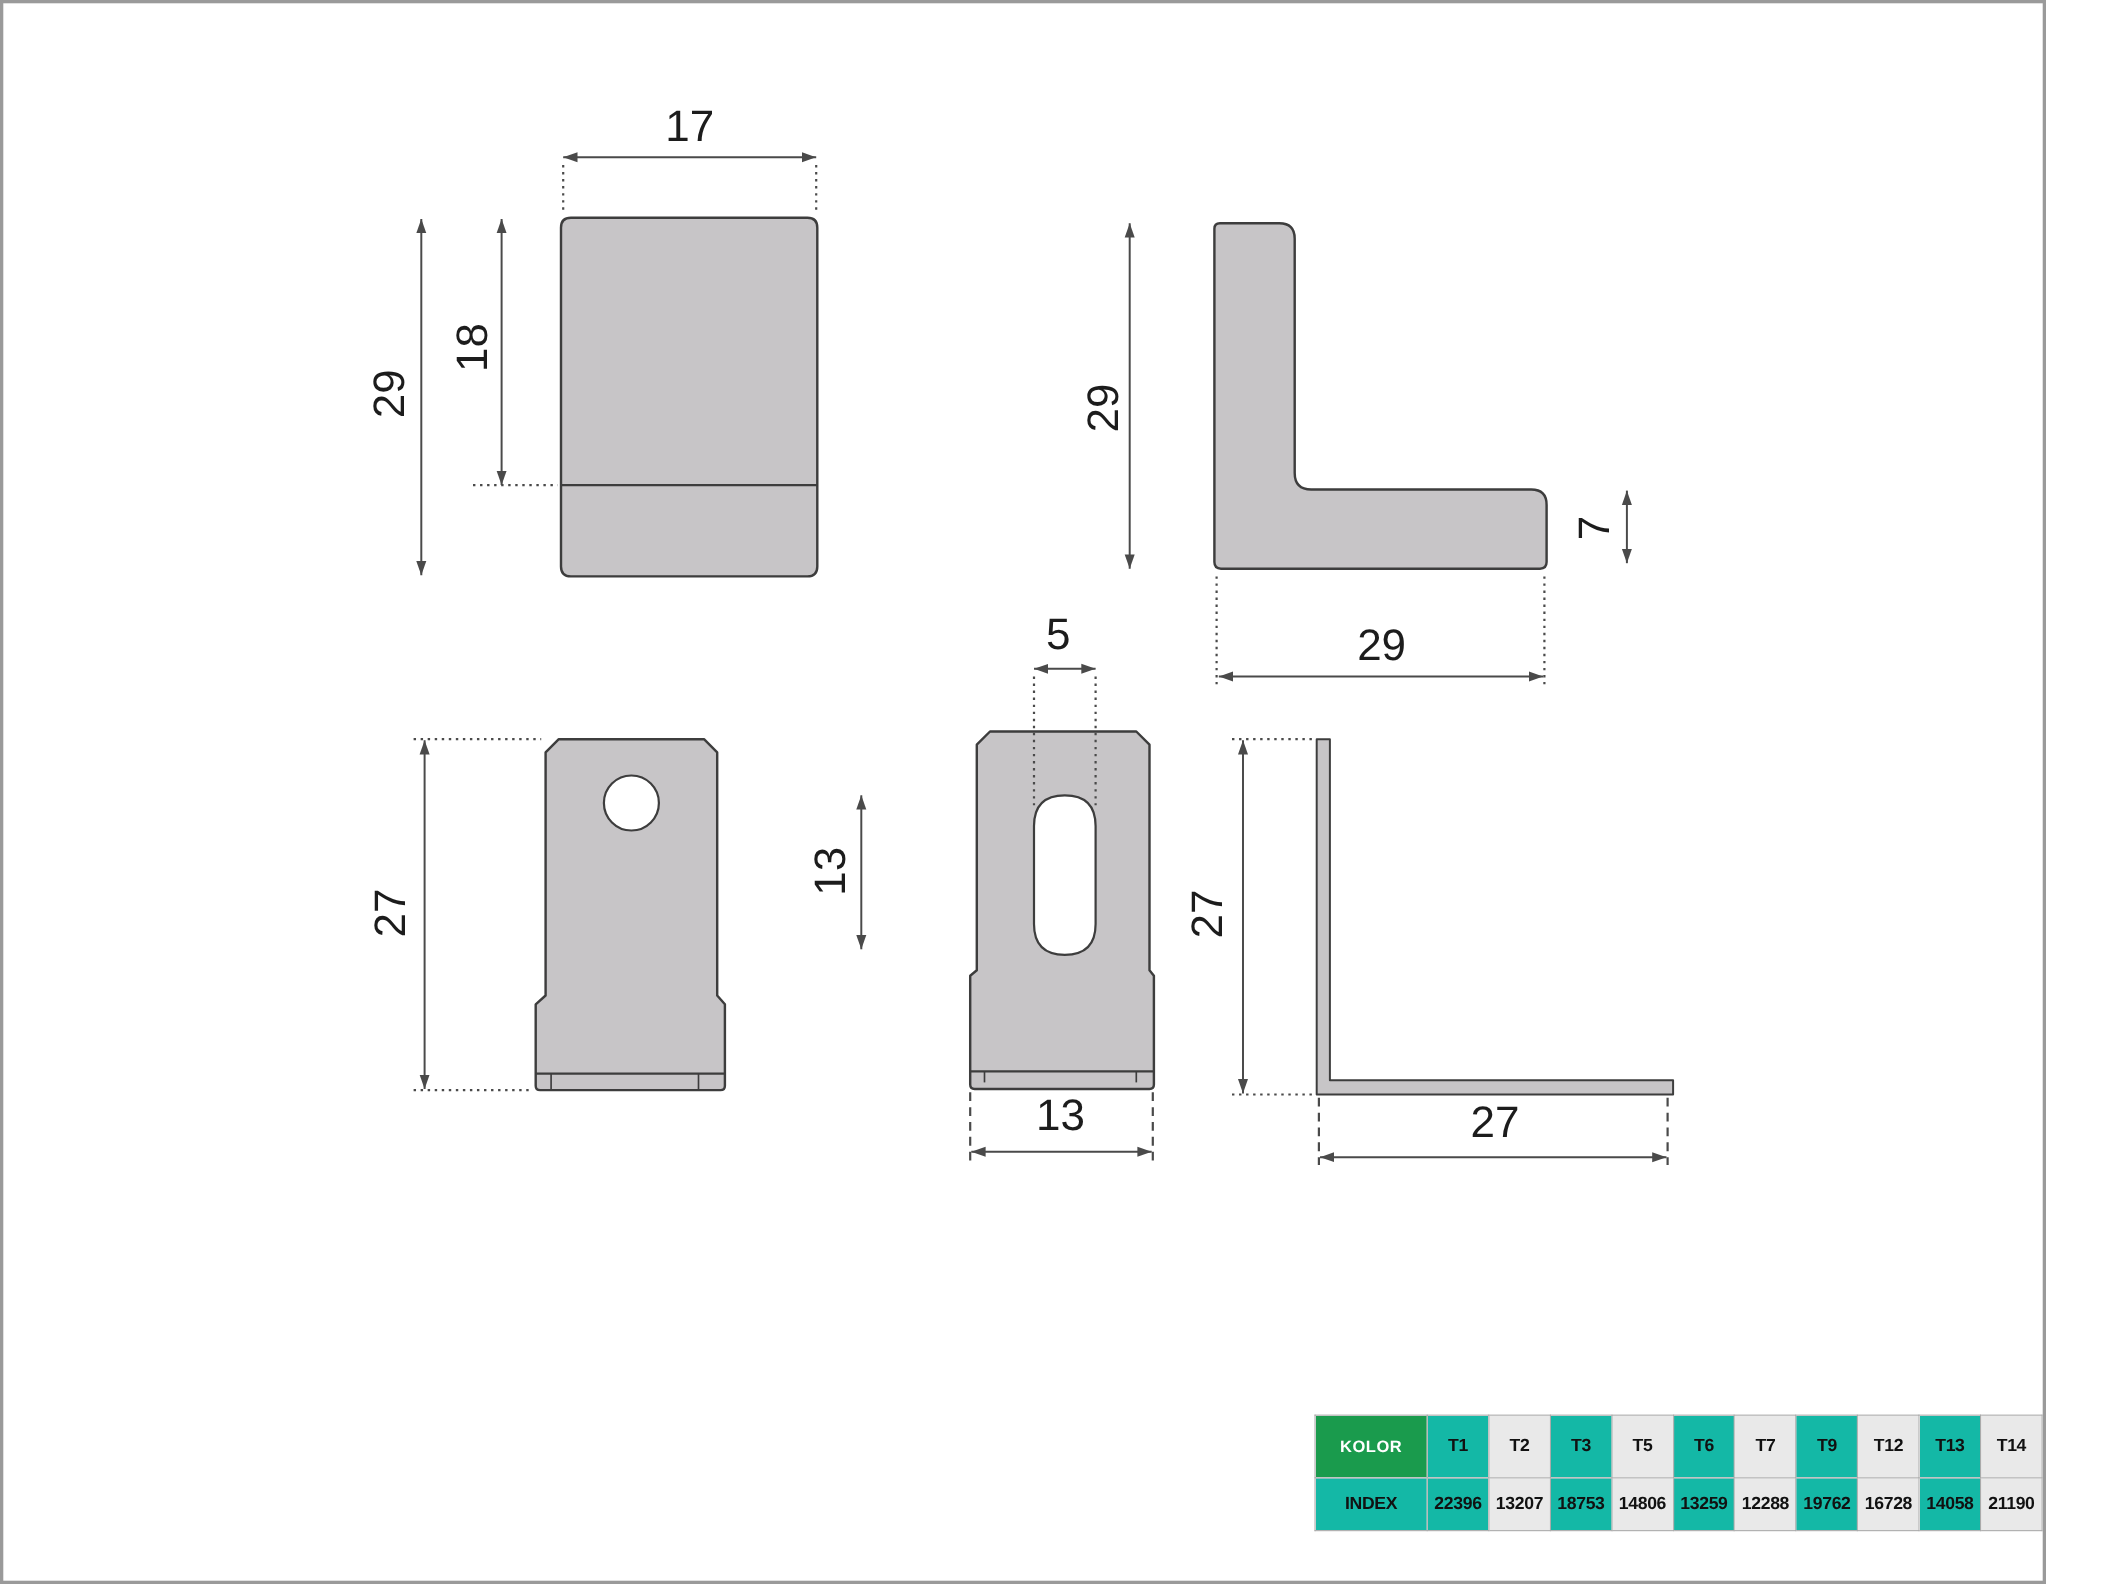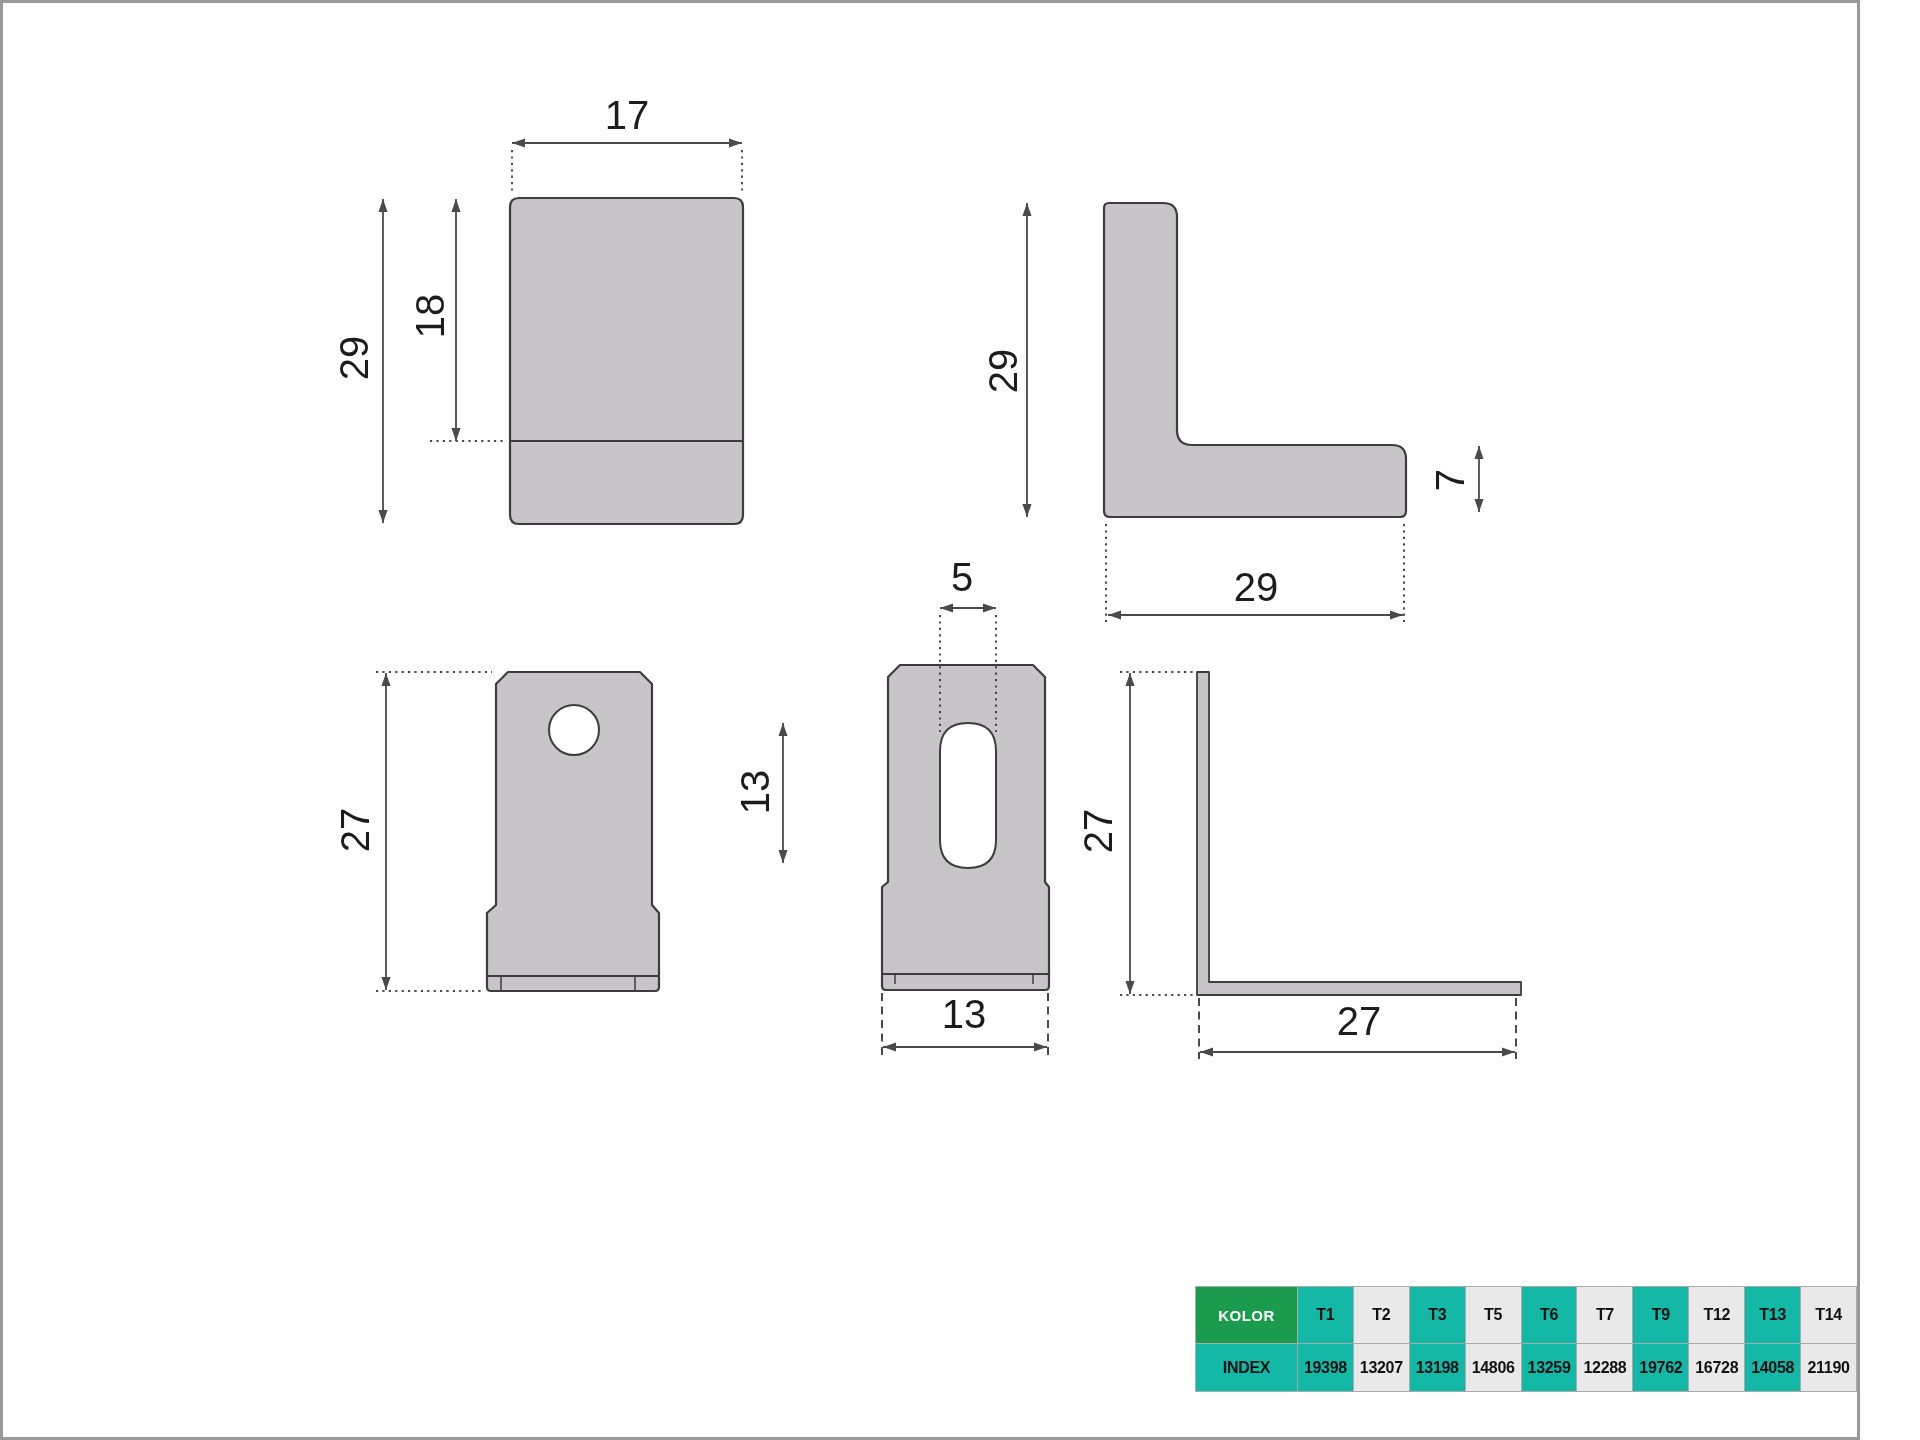--- a/index.html
+++ b/index.html
@@ -160,23 +160,23 @@
       <th class="shaded">T5</th>
       <th>T6</th>
       <th class="shaded">T7</th>
       <th>T9</th>
       <th class="shaded">T12</th>
       <th>T13</th>
       <th class="shaded">T14</th>
     </tr>
     <tr class="idx">
       <td>INDEX</td>
-      <td>19398</td>
+      <td>22396</td>
       <td class="shaded">13207</td>
-      <td>13198</td>
+      <td>18753</td>
       <td class="shaded">14806</td>
       <td>13259</td>
       <td class="shaded">12288</td>
       <td>19762</td>
       <td class="shaded">16728</td>
       <td>14058</td>
       <td class="shaded">21190</td>
     </tr>
   </tbody>
     </table>

